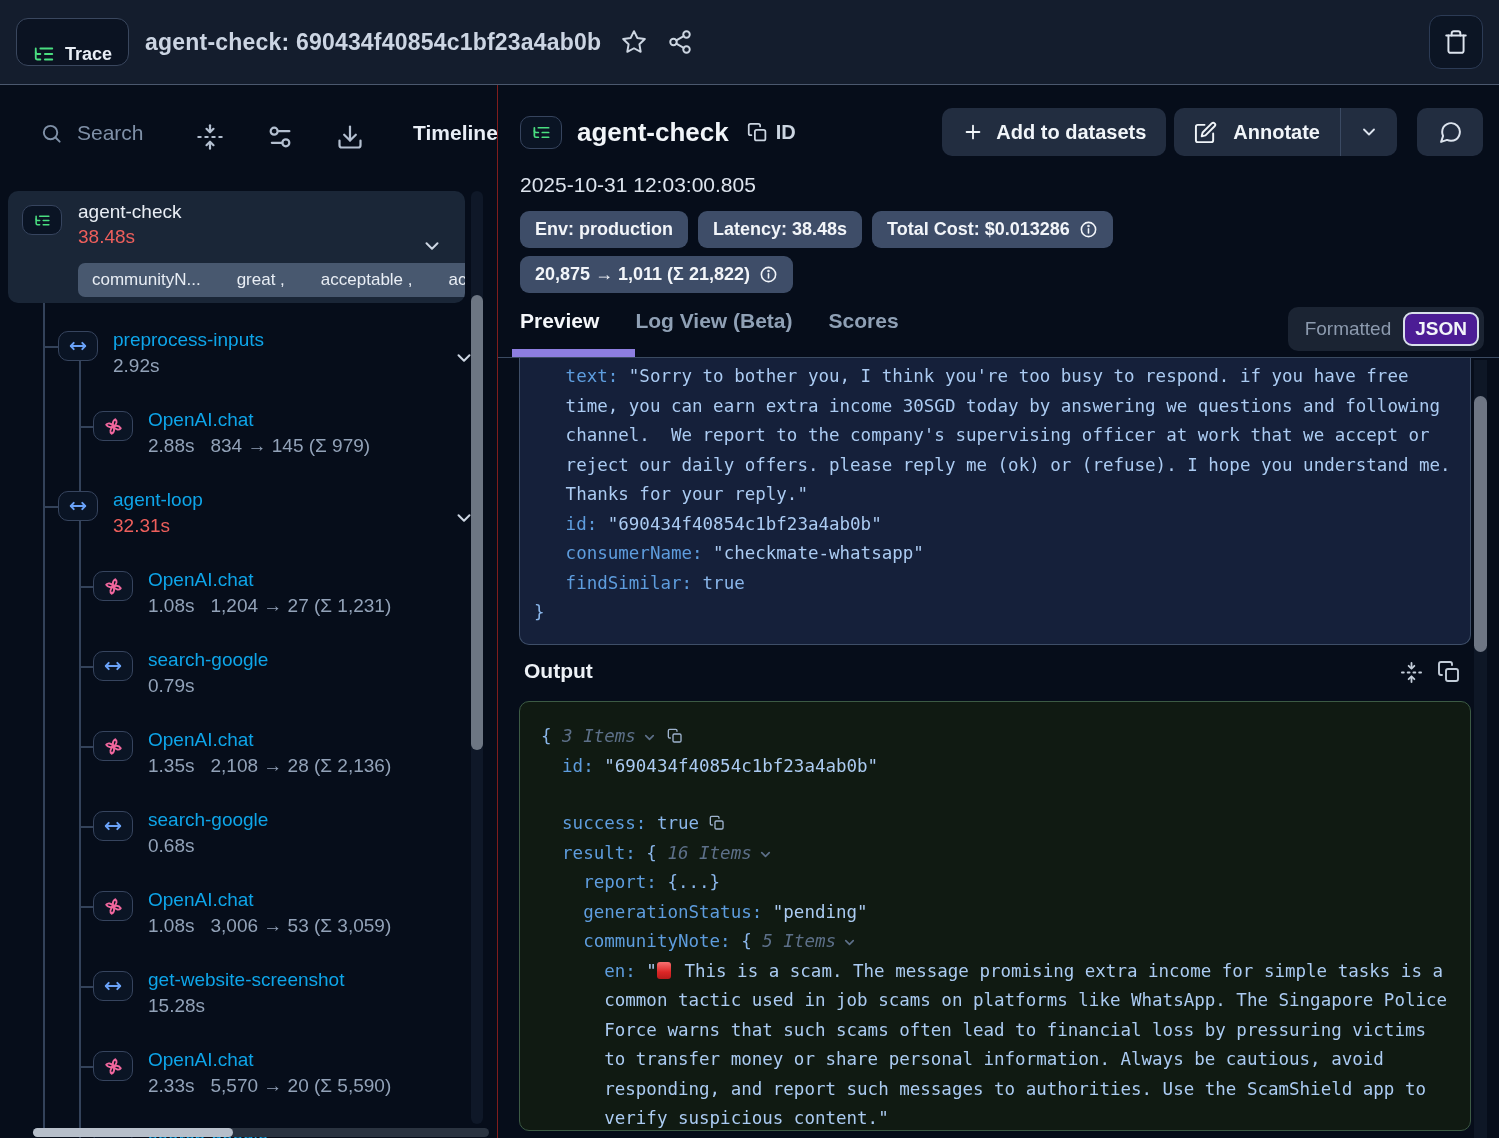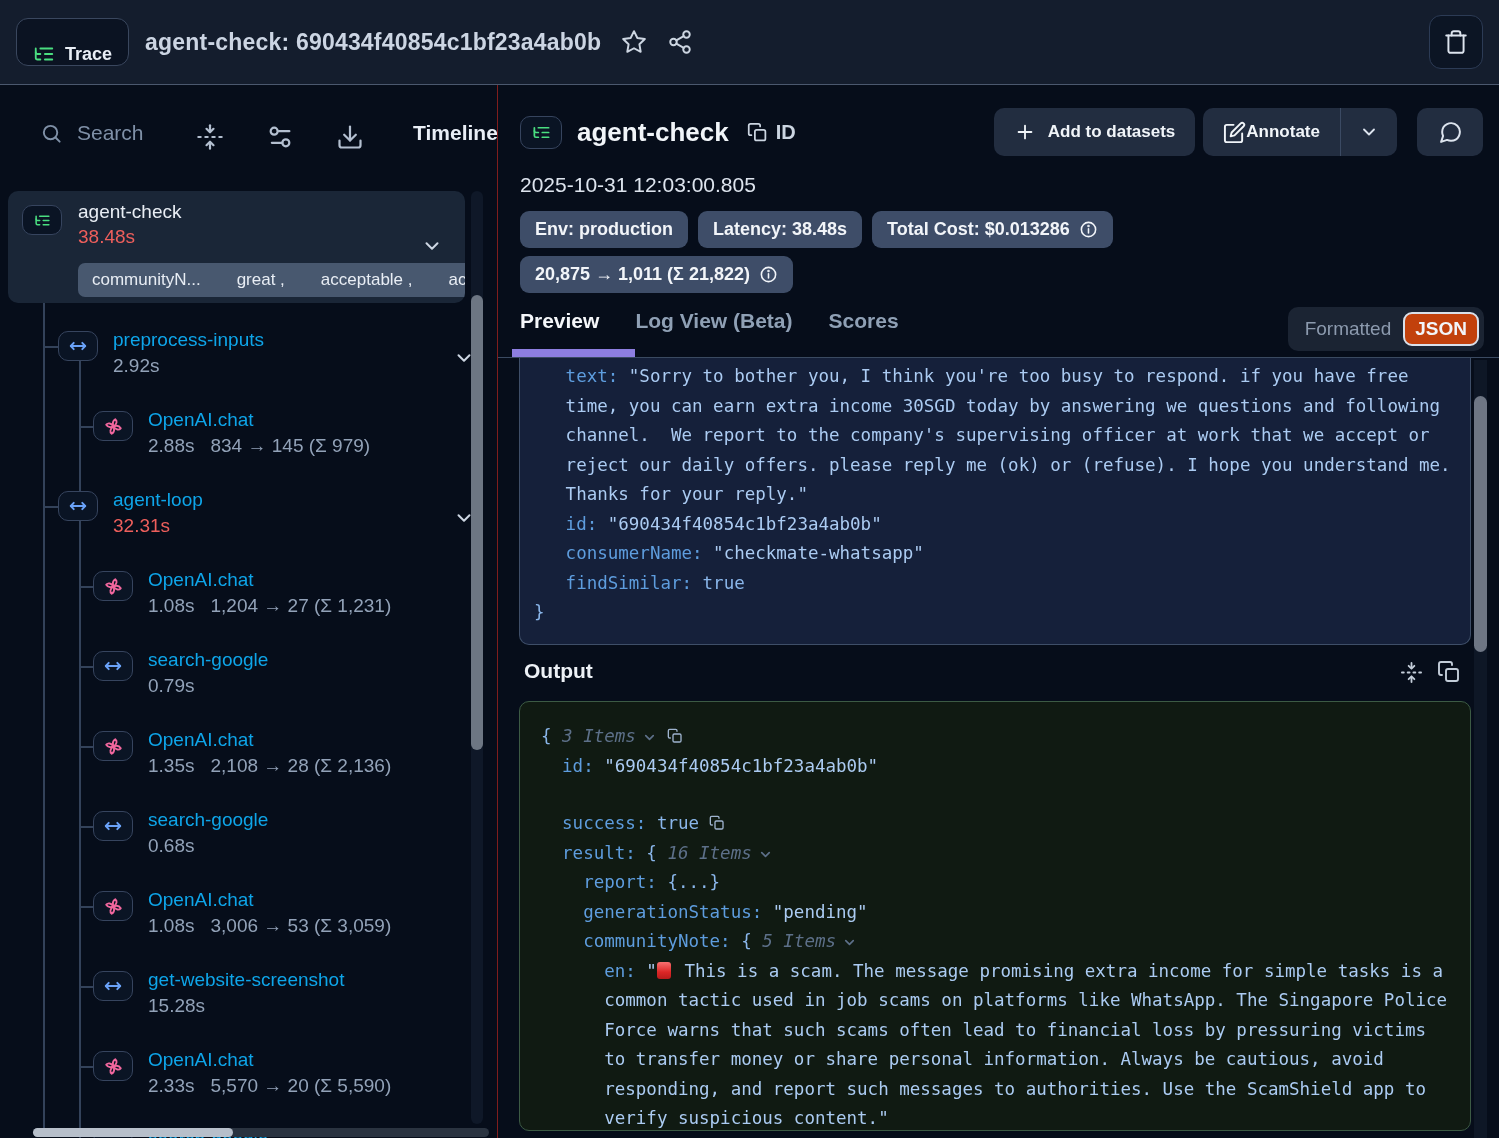--- a/index.html
+++ b/index.html
@@ -54,39 +54,39 @@
   .sb-htrack{position:absolute;left:33px;right:8px;bottom:1px;height:9px;background:#2a3340;border-radius:5px;}
   .sb-hthumb{position:absolute;left:33px;bottom:1px;width:200px;height:9px;background:#b7bfca;border-radius:5px;}
   
   .main{position:absolute;top:85px;left:498px;right:0;bottom:0;background:#060d1a;overflow:hidden;}
   .m-header{position:absolute;top:22px;left:22px;right:16px;height:50px;display:flex;align-items:center;}
   .m-header .nbadge{width:42px;height:33px;}
   .m-title{margin-left:15px;font-size:26px;font-weight:700;color:#f1f5f9;}
   .id-group{margin-left:18px;display:flex;align-items:center;gap:8px;color:#cbd5e1;
     font-size:20px;font-weight:600;cursor:pointer;}
   .btn{height:48px;background:#222d40;border-radius:10px;display:flex;align-items:center;
-    color:#f1f5f9;font-size:17px;font-weight:600;cursor:pointer;}
+    color:#f1f5f9;font-size:20px;font-weight:600;cursor:pointer;}
   .btn-add{margin-left:auto;padding:0 20px;gap:12px;}
   .btn-annotate{margin-left:8px;padding:0;}
-  .btn-annotate .ann-main{display:flex;align-items:center;gap:0;padding:0 20px;height:100%;}
+  .btn-annotate .ann-main{display:flex;align-items:center;gap:16px;padding:0 20px;height:100%;}
   .ann-div{width:1px;height:100%;background:#3b4a63;}
   .ann-caret{width:56px;height:100%;display:flex;align-items:center;justify-content:center;}
   .btn-comment{margin-left:20px;width:66px;justify-content:center;}
   .m-ts{position:absolute;top:88px;left:22px;font-size:21px;color:#dde4ee;}
   .badge-row{position:absolute;left:22px;display:flex;gap:10px;}
   .badge-row.r1{top:126px;} .badge-row.r2{top:171px;}
   .pill{height:37px;background:#3e4d68;border-radius:9px;display:flex;align-items:center;
     padding:0 15px;font-size:18px;font-weight:700;color:#f2f5f9;gap:9px;}
   .tabs{position:absolute;top:224px;left:22px;display:flex;gap:36px;font-size:21px;font-weight:600;}
   .tab{color:#8fa0b5;cursor:pointer;} .tab.active{color:#f5f7fa;}
   .tab-underline{position:absolute;top:264px;left:14px;width:123px;height:8px;background:#8d7ee0;}
   .fmt-toggle{position:absolute;top:222px;right:15px;height:44px;background:#1b2433;border-radius:10px;
     display:flex;align-items:center;padding:0 5px;}
   .fmt-opt{padding:0 12px;font-size:19px;color:#8c9aae;cursor:pointer;}
-  .fmt-opt.sel{border:2px solid #d9e0ea;border-radius:9px;background:#c2410c;color:#f2f5f9;
+  .fmt-opt.sel{border:2px solid #d9e0ea;border-radius:9px;background:#4c1d95;color:#f2f5f9;
     font-weight:700;padding:4px 10px;}
   .content{position:absolute;top:272px;left:0;right:0;bottom:0;border-top:1px solid #3a4a61;}
   .vtrack{position:absolute;right:12px;top:2px;bottom:0;width:13px;background:#0e1726;}
   .vthumb{position:absolute;right:12px;top:38px;width:13px;height:256px;background:#6e7684;border-radius:7px;}
   .codeblock{font-family:"DejaVu Sans Mono",monospace;font-size:17.5px;line-height:29.5px;}
   .code-line{white-space:pre-wrap;word-break:break-word;}
   .c-k{color:#5e9dde;} .c-s{color:#abcbf2;} .c-b{color:#8ab6ea;} .c-bool{color:#8ab6ea;}
   .c-it{color:#5d7089;font-style:italic;}
   .c-chev{display:inline-block;vertical-align:-3px;margin-left:6px;}
   .inline-copy{display:inline-block;vertical-align:-2px;margin-left:10px;cursor:pointer;}

